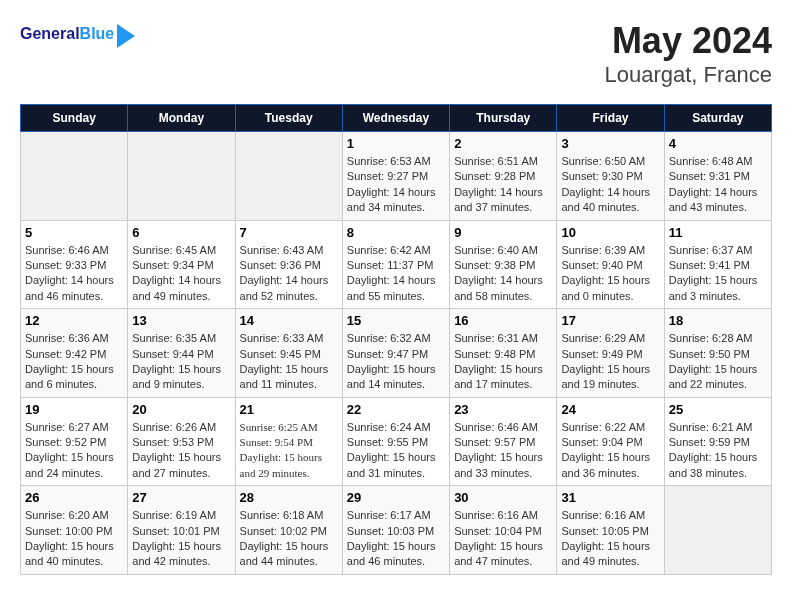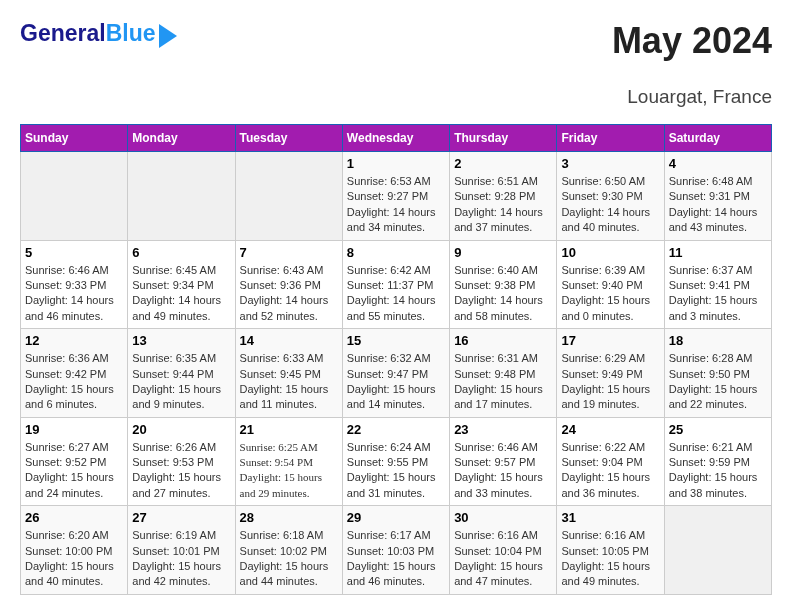--- a/index.html
+++ b/index.html
@@ -14,21 +14,21 @@
       display: flex;
       justify-content: space-between;
       align-items: flex-start;
       margin-bottom: 16px;
     }
     .logo {
       display: flex;
       align-items: center;
     }
     .logo-text {
-      font-size: 23px;
+      font-size: 16px;
       font-weight: bold;
       color: #1a1a8c;
       line-height: 1.1;
     }
     .logo-text span {
       color: #2196F3;
     }
     .logo-arrow {
       width: 0;
       height: 0;
@@ -40,35 +40,34 @@
     }
     .title-block {
       text-align: right;
     }
     .title-block h1 {
       font-size: 36px;
       font-weight: bold;
       color: #222;
     }
     .title-block h2 {
-      font-size: 19px;
+      font-size: 22px;
       font-weight: normal;
       color: #444;
-      margin-top: 24px;
     }
     table {
       width: 100%;
       border-collapse: collapse;
       font-size: 11px;
     }
     thead tr th {
-      background: #a21caf;
+      background: #0f172a;
       color: #fff;
       padding: 6px 4px;
-      text-align: left;
+      text-align: center;
       font-weight: bold;
       font-size: 12px;
       border: 1px solid #1a5fb4;
     }
     tbody tr td {
       border: 1px solid #ccc;
       vertical-align: top;
       padding: 4px;
       width: 107px;
       min-height: 80px;

